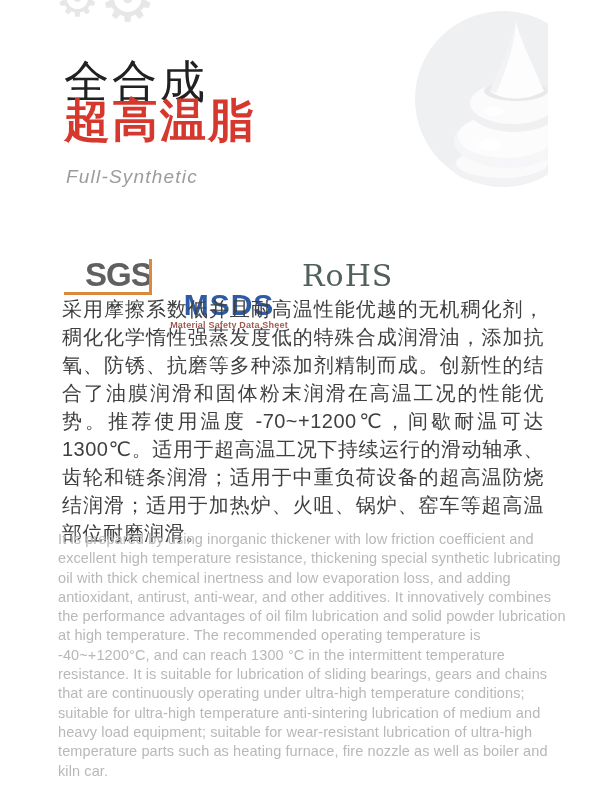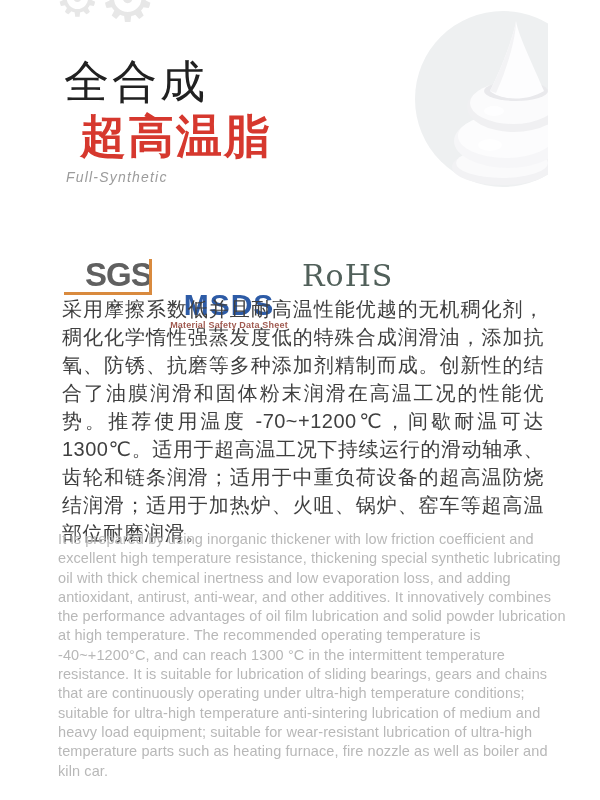--- a/index.html
+++ b/index.html
@@ -13,23 +13,23 @@
   .gear.g2{left:99px;top:-33px;font-size:64px;}
 
   
   .hero{position:absolute;left:413px;top:8px;width:135px;height:190px;overflow:hidden;}
   .hero-circle{position:absolute;left:2px;top:3px;width:176px;height:176px;border-radius:50%;background:#eef0f1;}
   .swirl{position:absolute;left:37px;top:7px;}
 
   
   .title-cn{position:absolute;left:64px;top:52px;margin:0;font-size:45px;font-weight:500;
     color:#212121;letter-spacing:3px;}
-  .title-red{position:absolute;left:64px;top:90px;margin:16px;font-size:46px;font-weight:700;
+  .title-red{position:absolute;left:64px;top:90px;margin:0;font-size:46px;font-weight:700;
     color:#d6382e;letter-spacing:2px;}
-  .subtitle{position:absolute;left:66px;top:162px;font-size:14px;font-style:italic;
+  .subtitle{position:absolute;left:66px;top:162px;font-size:19px;font-style:italic;
     color:#9c9c9c;line-height:30px;letter-spacing:1.2px;font-weight:500;}
 
   
   .badges{position:absolute;left:62px;top:252px;width:330px;height:50px;}
   .sgs{position:absolute;left:0;top:0;width:92px;height:46px;}
   .sgs-text{position:absolute;left:23px;top:4px;font-size:33px;font-weight:700;color:#606060;letter-spacing:-1px;}
   .sgs-underline{position:absolute;left:2px;top:40px;width:88px;height:3px;background:#d98a3e;}
   .sgs-vline{position:absolute;left:87px;top:7px;width:3px;height:33px;background:#d98a3e;}
   .msds{position:absolute;left:106px;top:2px;width:122px;text-align:center;}
   .msds-text{font-size:30px;font-weight:700;color:#2d5ba6;letter-spacing:1px;line-height:30px;margin-top:36px;}

